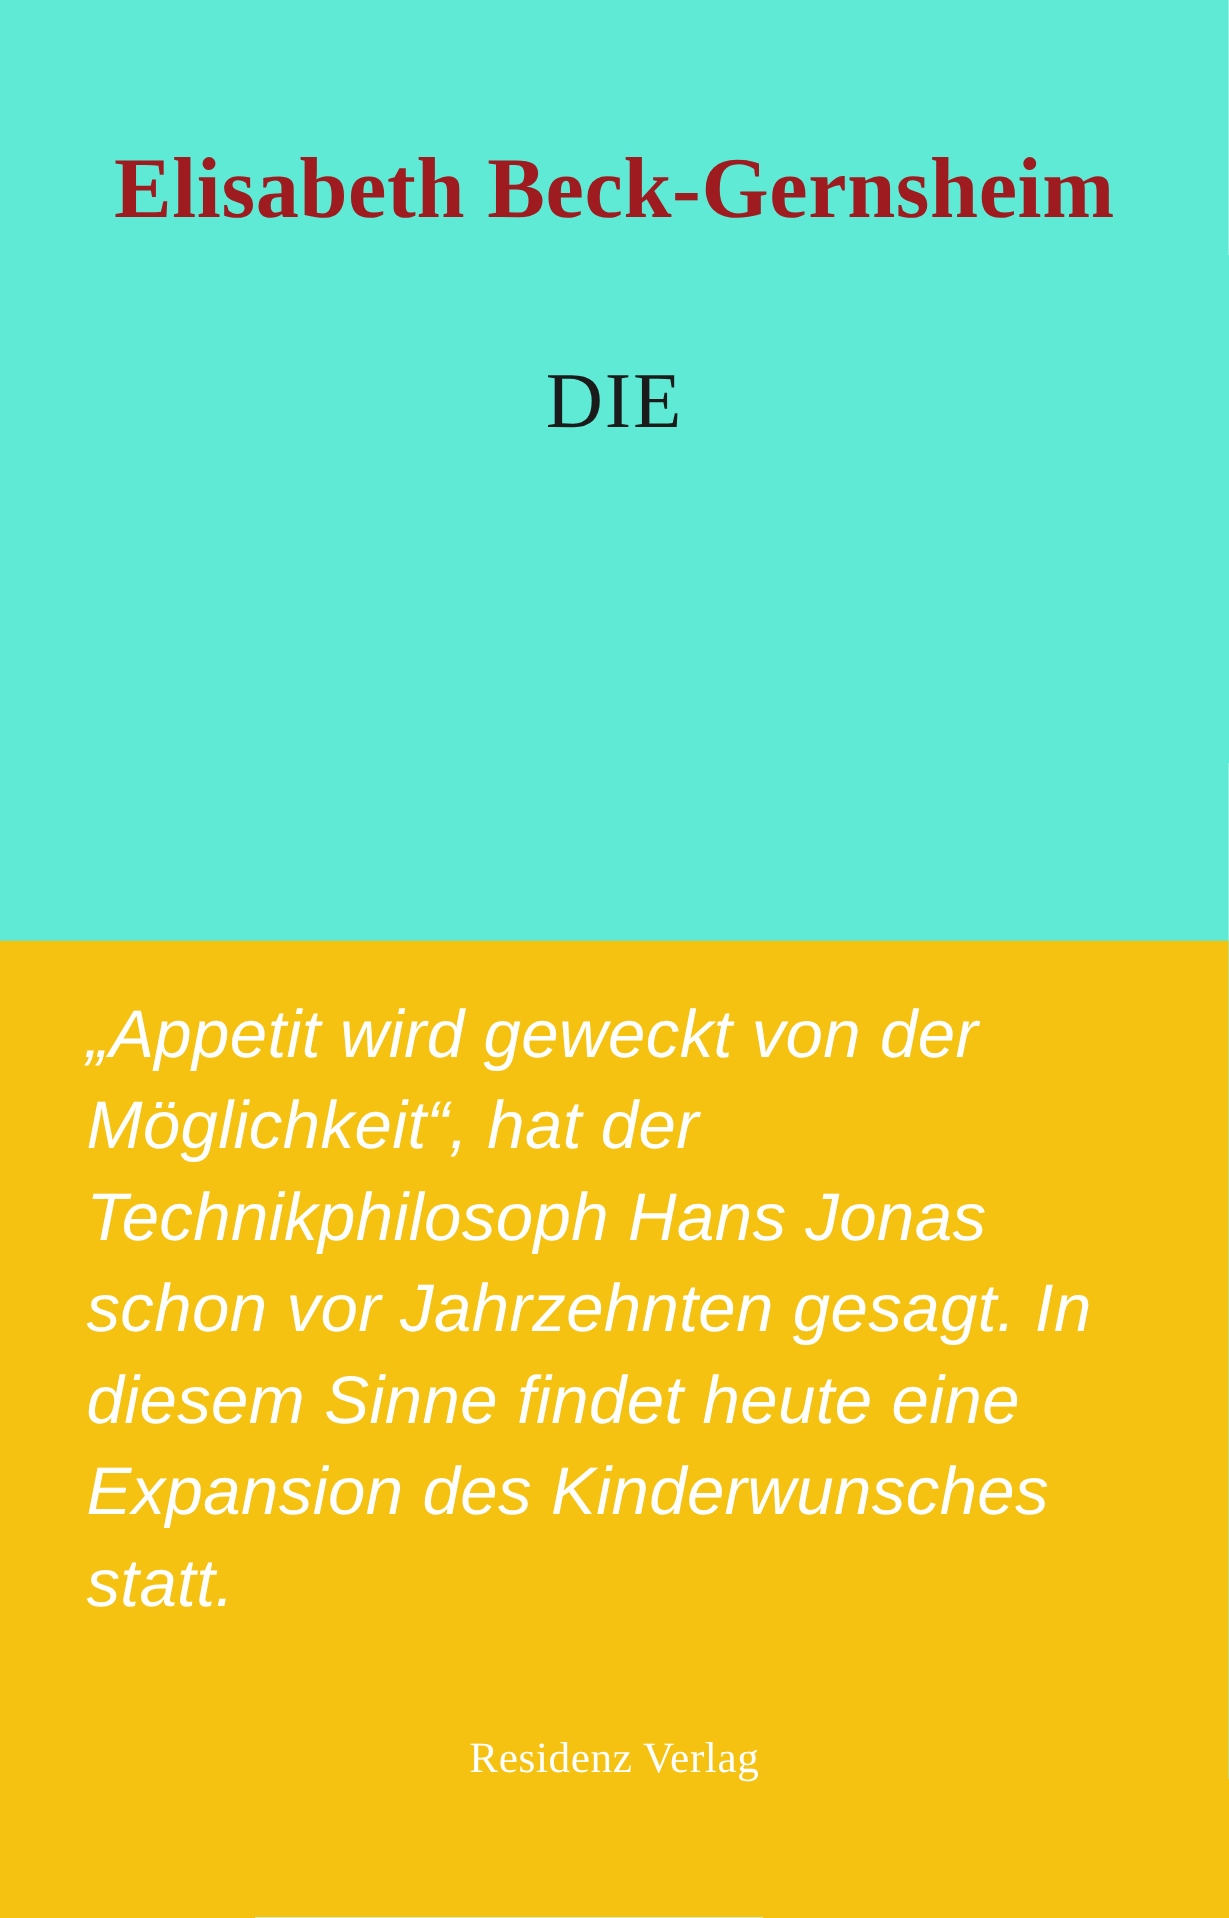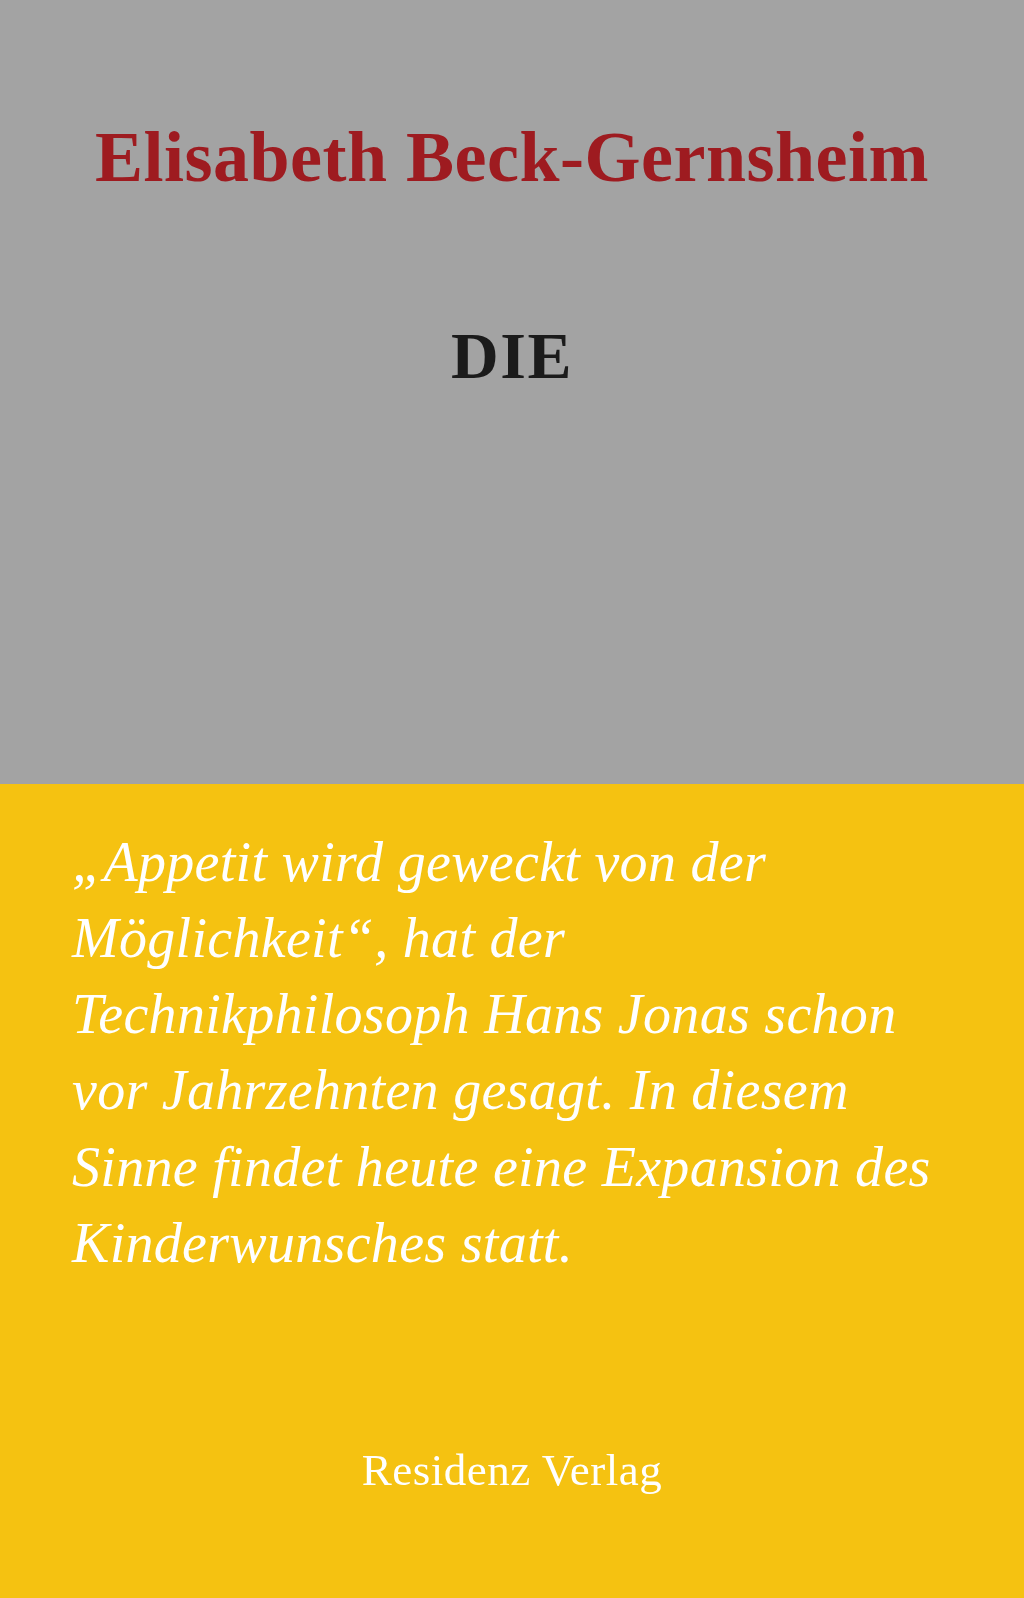--- a/index.html
+++ b/index.html
@@ -4,21 +4,21 @@
 <style>
   html, body {
     margin: 0;
     padding: 0;
     background: #ffffff;
   }
   #cover {
     position: relative;
     width: 1024px;
     height: 1598px;
-    background: #a3a3a3;
+    background: #5eead4;
     overflow: hidden;
     font-family: "Liberation Serif", serif;
   }
 
   
   .author {
     position: absolute;
     top: 118px;
     left: 0;
     width: 1024px;
@@ -34,22 +34,21 @@
 
   
   .title-block {
     position: absolute;
     top: 296px;
     left: 40px;
     width: 944px;
     text-align: center;
     color: #1b1b1b;
     font-family: "Liberation Serif", serif;
-    font-weight: 700;
-    margin-top: 21px;
+    font-weight: 400;
   }
   .title-line {
     display: block;
     text-transform: uppercase;
     letter-spacing: 1.5px;
     line-height: 1.18;
     white-space: nowrap;
   }
   .title-line-1 {
     font-size: 66px;
@@ -71,35 +70,35 @@
     width: 1024px;
     height: 814px;
     background: #f5c211;
   }
   .blurb {
     position: absolute;
     left: 72px;
     top: 40px;
     width: 890px;
     color: #ffffff;
-    font-family: Liberation Serif, serif;
+    font-family: Liberation Sans, sans-serif;
     font-style: italic;
     font-size: 56px;
     line-height: 1.36;
     letter-spacing: 0.3px;
   }
   .publisher {
     position: absolute;
     left: 0;
     top: 660px;
     width: 1024px;
     text-align: center;
     color: #ffffff;
     font-family: "Liberation Serif", serif;
-    font-size: 45px;
+    font-size: 36px;
     letter-spacing: 0.5px;
   }
 </style>
 </head>
 <body>
 
 <div id="cover">
 
   <div class="author">Elisabeth Beck-Gernsheim</div>
 

